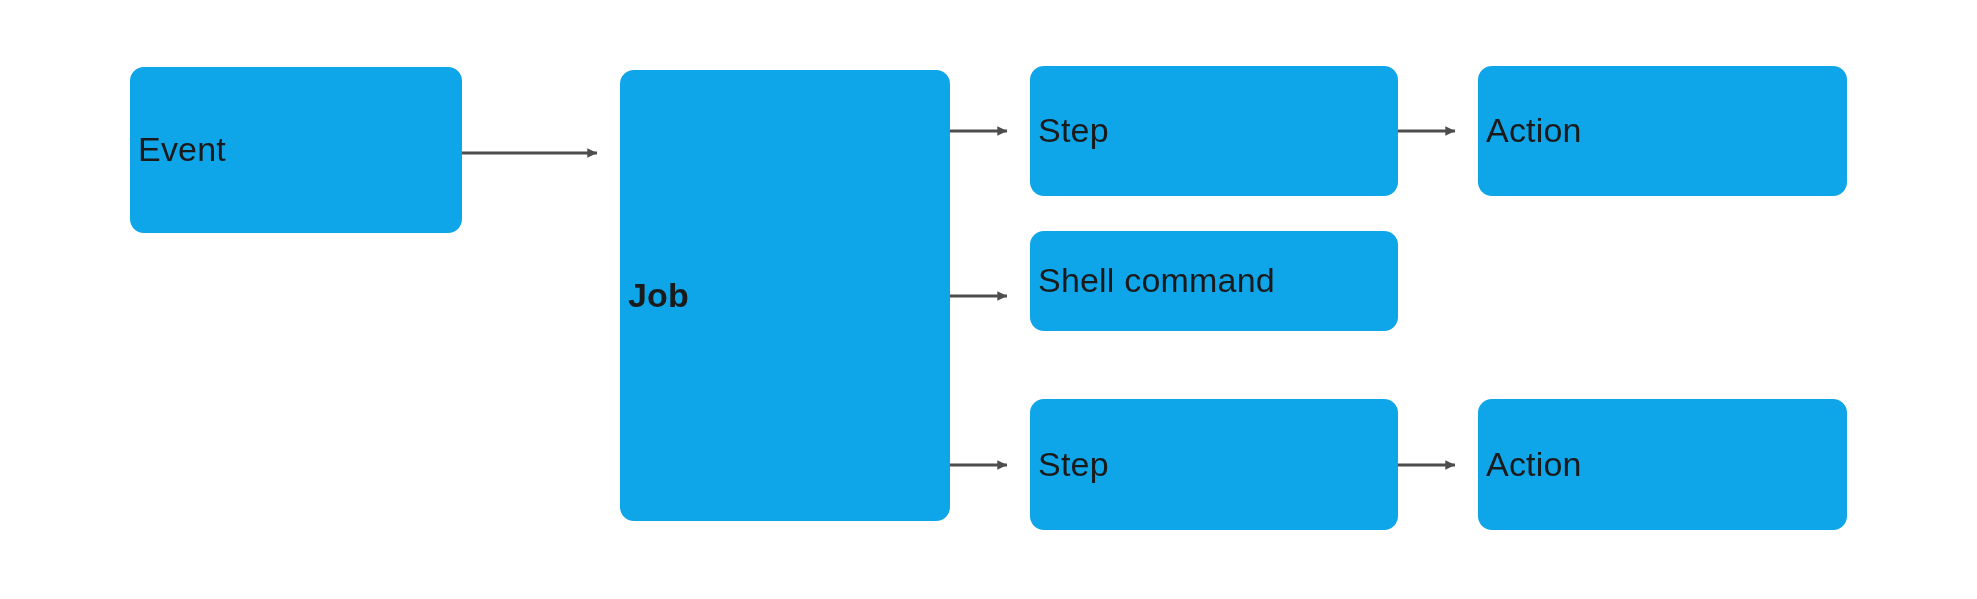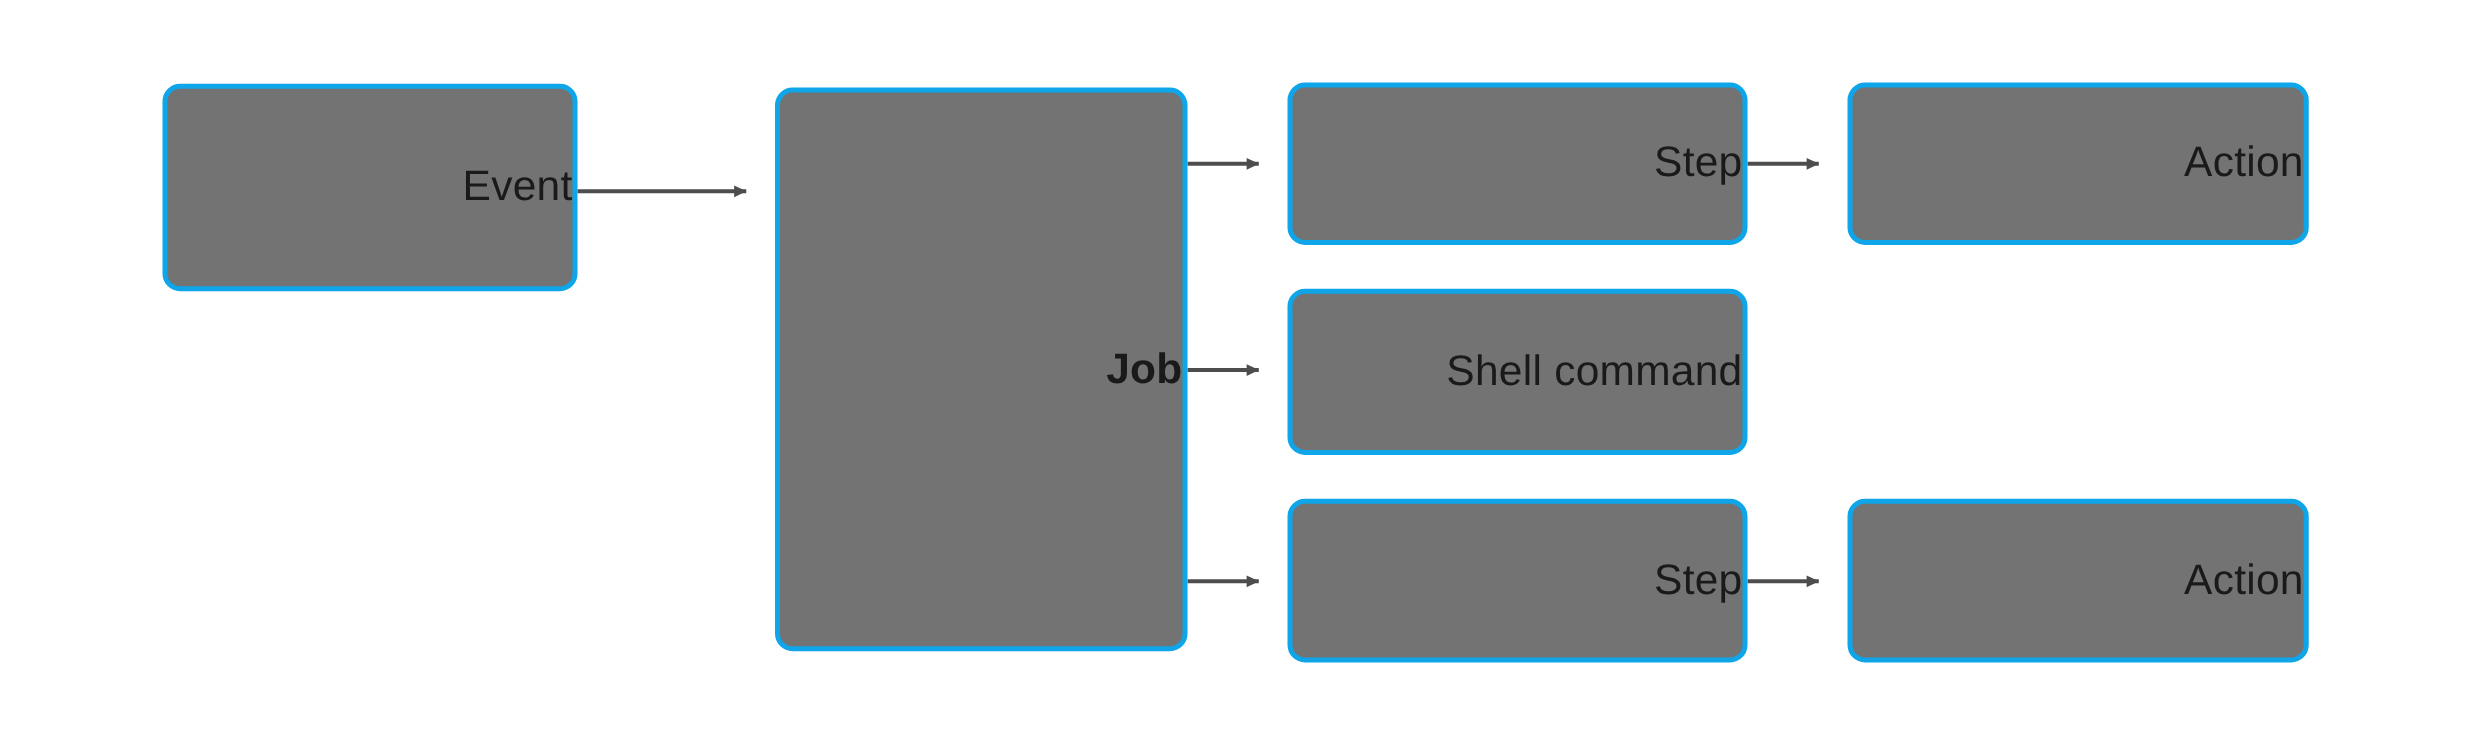--- a/index.html
+++ b/index.html
@@ -21,42 +21,42 @@
     position: absolute;
     left: 0;
     top: 0;
     width: 1977px;
     height: 599px;
     pointer-events: none;
   }
   .node {
     position: absolute;
     box-sizing: border-box;
-    background: #737373;
-    border: 4px solid #0ea5e9;
+    background: #0ea5e9;
+    border: 8px solid #0ea5e9;
     border-radius: 14px;
     display: flex;
     align-items: center;
-    justify-content: flex-end;
+    justify-content: flex-start;
     z-index: 2;
   }
   .node-label {
     color: #1a1a1a;
     font-size: 34px;
     line-height: 1.15;
     letter-spacing: 0.2px;
     white-space: nowrap;
     text-align: center;
   }
   
   #node-event        { left: 130px;  top: 67px;  width: 332px; height: 166px; }
   #node-job          { left: 620px;  top: 70px;  width: 330px; height: 451px; font-weight: bold; }
   #node-step-top     { left: 1030px; top: 66px;  width: 368px; height: 130px; }
   #node-action-top   { left: 1478px; top: 66px;  width: 369px; height: 130px; }
-  #node-shell        { left: 1030px; top: 231px; width: 368px; height: 133px; }
+  #node-shell        { left: 1030px; top: 231px; width: 368px; height: 100px; }
   #node-step-bottom  { left: 1030px; top: 399px; width: 368px; height: 131px; }
   #node-action-bottom{ left: 1478px; top: 399px; width: 369px; height: 131px; }
 </style>
 </head>
 <body>
 
 <div id="canvas">
 
   <svg id="edges" viewBox="0 0 1977 599" width="1977" height="599" xmlns="http://www.w3.org/2000/svg">
     <defs>

